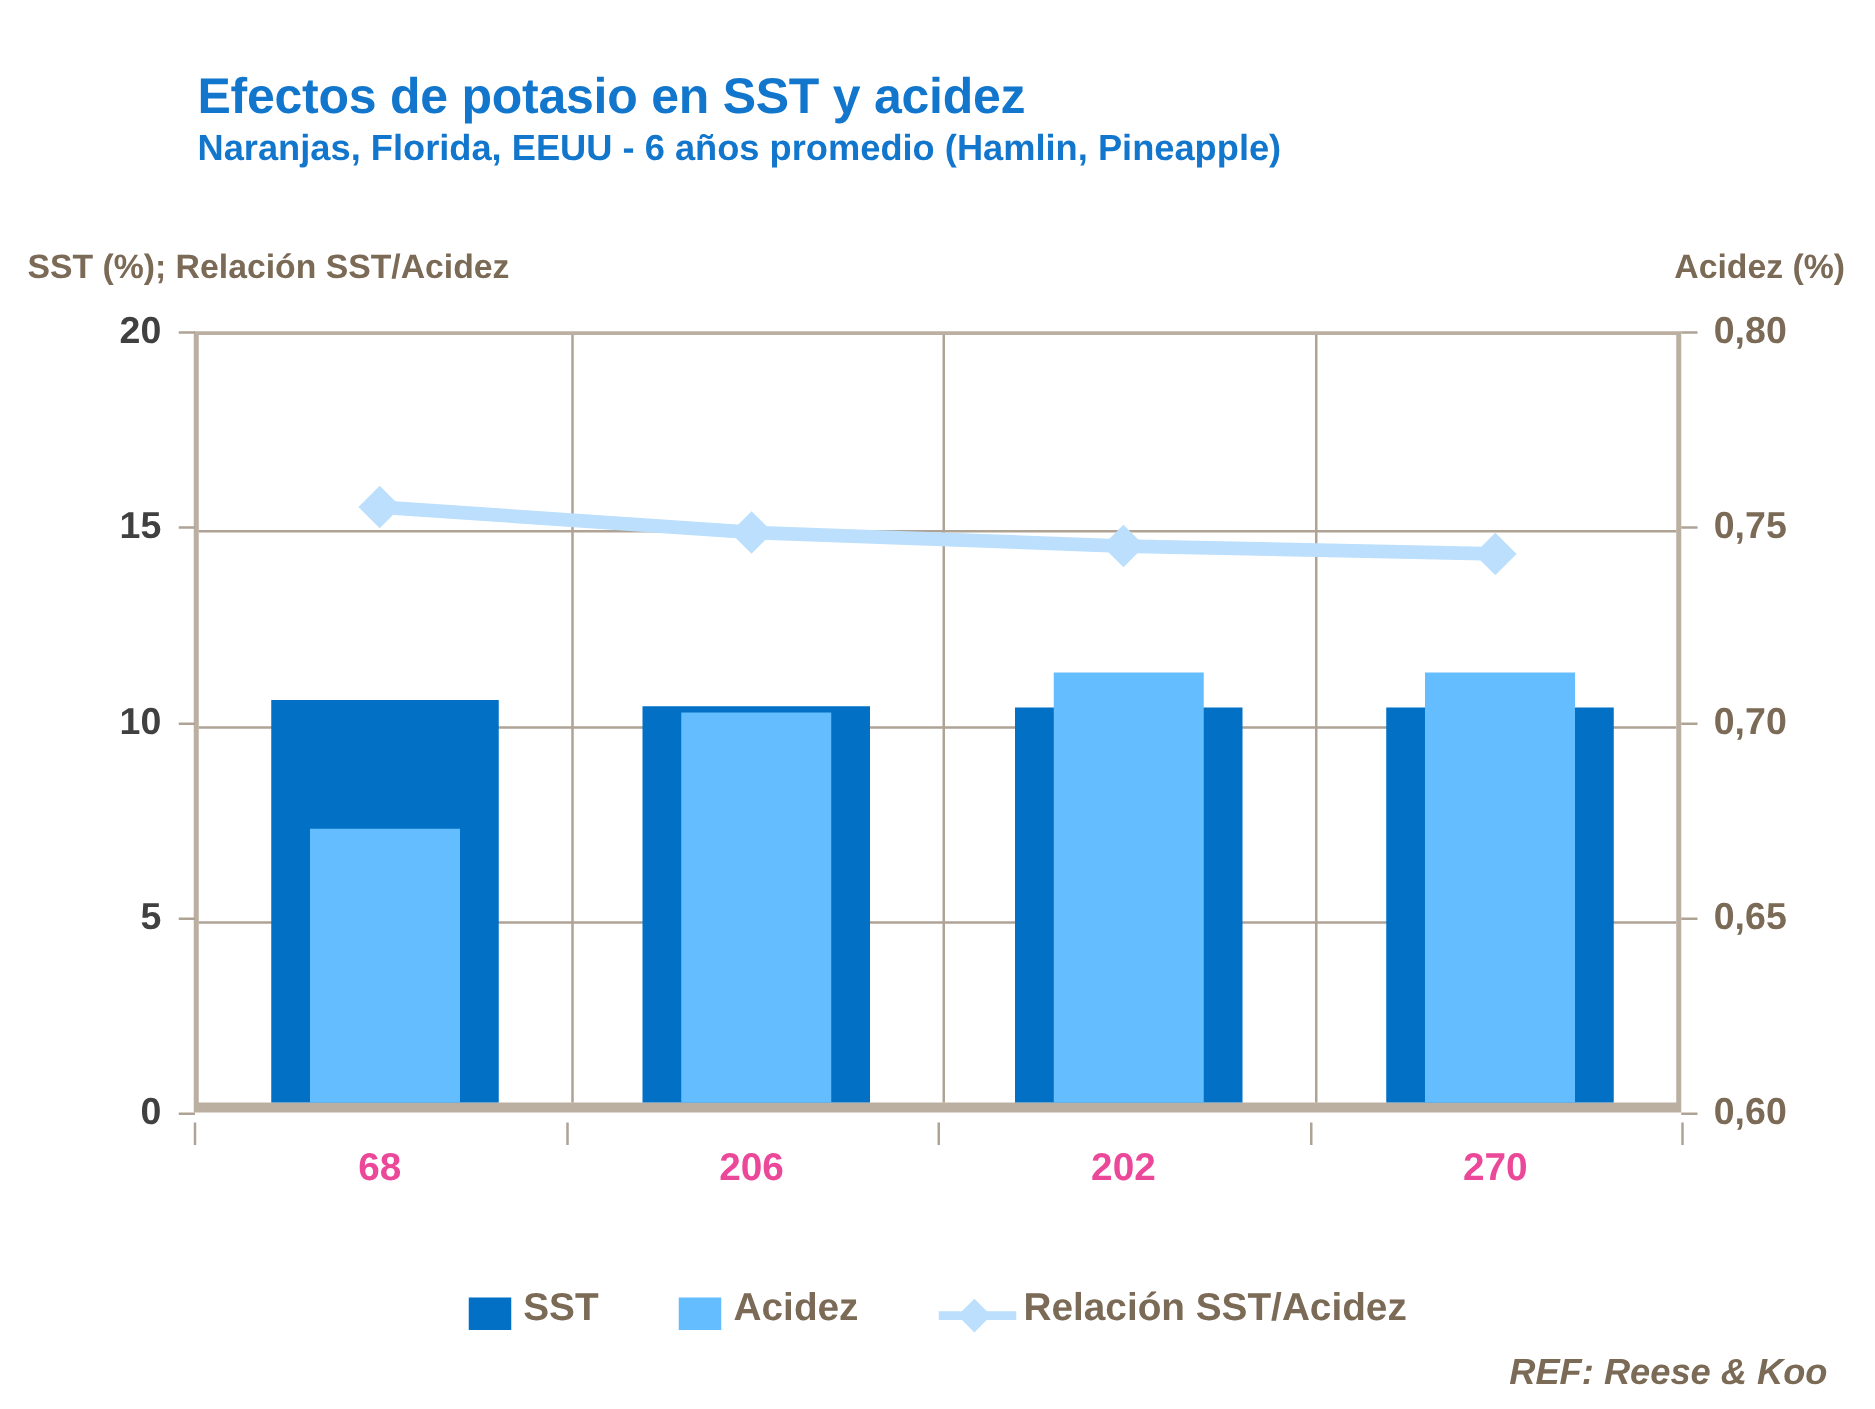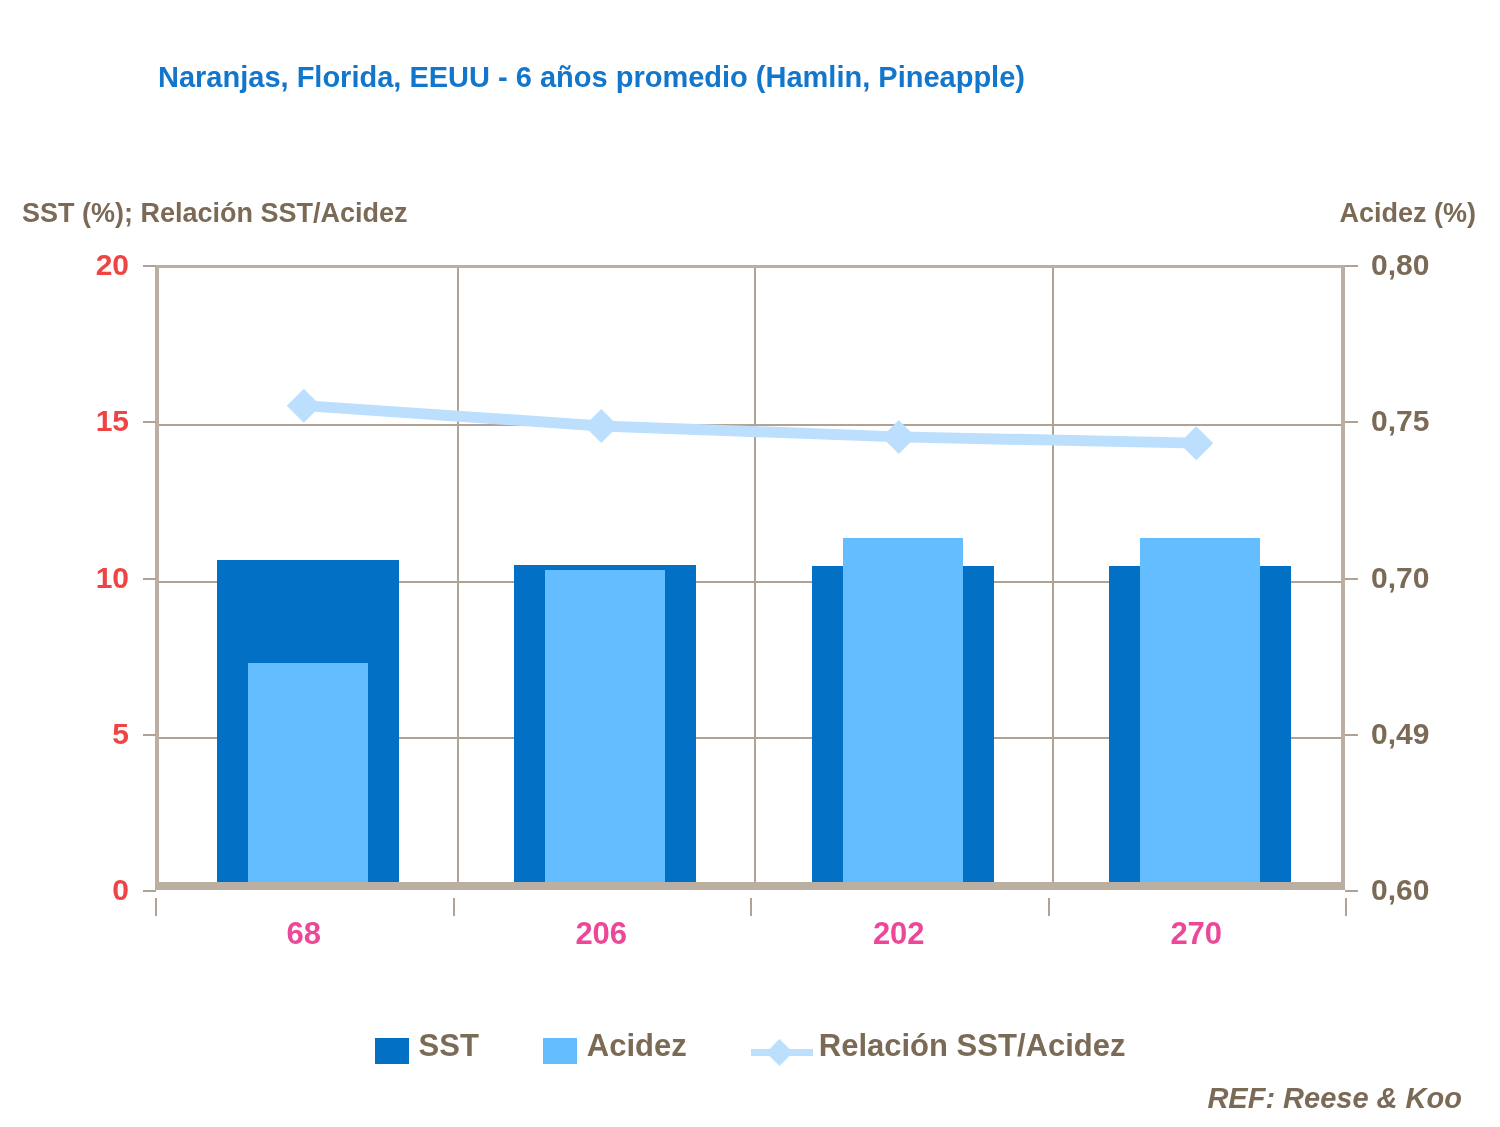--- a/index.html
+++ b/index.html
@@ -45,21 +45,21 @@
     position:absolute;left:0;width:100%;height:0;
     border-top:2px solid #AFA396;
   }
   .catline{
     position:absolute;top:0;height:100%;width:0;
     border-left:2px solid #AFA396;
   }
   
   .ytick-left{
     position:absolute;right:1371px;
-    font-size:30px;font-weight:bold;color:#ef4444;
+    font-size:30px;font-weight:bold;color:#404040;
     text-align:right;transform:translateY(-50%);
     white-space:nowrap;
   }
   .ytick-right{
     position:absolute;left:1371px;
     font-size:30px;font-weight:bold;color:#7A6A56;
     text-align:left;transform:translateY(-50%);
     white-space:nowrap;
   }
   .ytick-mark-left{position:absolute;left:143px;width:13px;height:0;border-top:2px solid #AFA396;}
@@ -98,20 +98,21 @@
   }
   #ref-note{
     position:absolute;right:38px;top:1082px;
     font-size:29px;font-weight:bold;font-style:italic;color:#7A6A56;white-space:nowrap;
   }
 </style>
 </head>
 <body>
 
 <div id="title-block">
+  <div id="chart-title">Efectos de potasio en SST y acidez</div>
   <div id="chart-subtitle">Naranjas, Florida, EEUU - 6 años promedio (Hamlin, Pineapple)</div>
 </div>
 
 <div id="left-axis-title">SST (%); Relación SST/Acidez</div>
 <div id="right-axis-title">Acidez (%)</div>
 
 <div id="plot-wrap">
 
   <div id="plot-area">
     <div id="gridlines">
@@ -142,21 +143,21 @@
       <div class="ytick-left" style="top: 733.75px;">5</div>
       <div class="ytick-mark-left" style="top: 733.75px;"></div>
       <div class="ytick-left" style="top: 577.5px;">10</div>
       <div class="ytick-mark-left" style="top: 577.5px;"></div>
       <div class="ytick-left" style="top: 421.25px;">15</div>
       <div class="ytick-mark-left" style="top: 421.25px;"></div>
       <div class="ytick-left" style="top: 265px;">20</div>
       <div class="ytick-mark-left" style="top: 265px;"></div>
       <div class="ytick-right" style="top: 890px;">0,60</div>
       <div class="ytick-mark-right" style="top: 890px;"></div>
-      <div class="ytick-right" style="top: 733.75px;">0,49</div>
+      <div class="ytick-right" style="top: 733.75px;">0,65</div>
       <div class="ytick-mark-right" style="top: 733.75px;"></div>
       <div class="ytick-right" style="top: 577.5px;">0,70</div>
       <div class="ytick-mark-right" style="top: 577.5px;"></div>
       <div class="ytick-right" style="top: 421.25px;">0,75</div>
       <div class="ytick-mark-right" style="top: 421.25px;"></div>
       <div class="ytick-right" style="top: 265px;">0,80</div>
       <div class="ytick-mark-right" style="top: 265px;"></div>
       <div class="xtick-mark" style="left: 155px;"></div>
       <div class="xtick-mark" style="left: 452.5px;"></div>
       <div class="xtick-mark" style="left: 750px;"></div>

